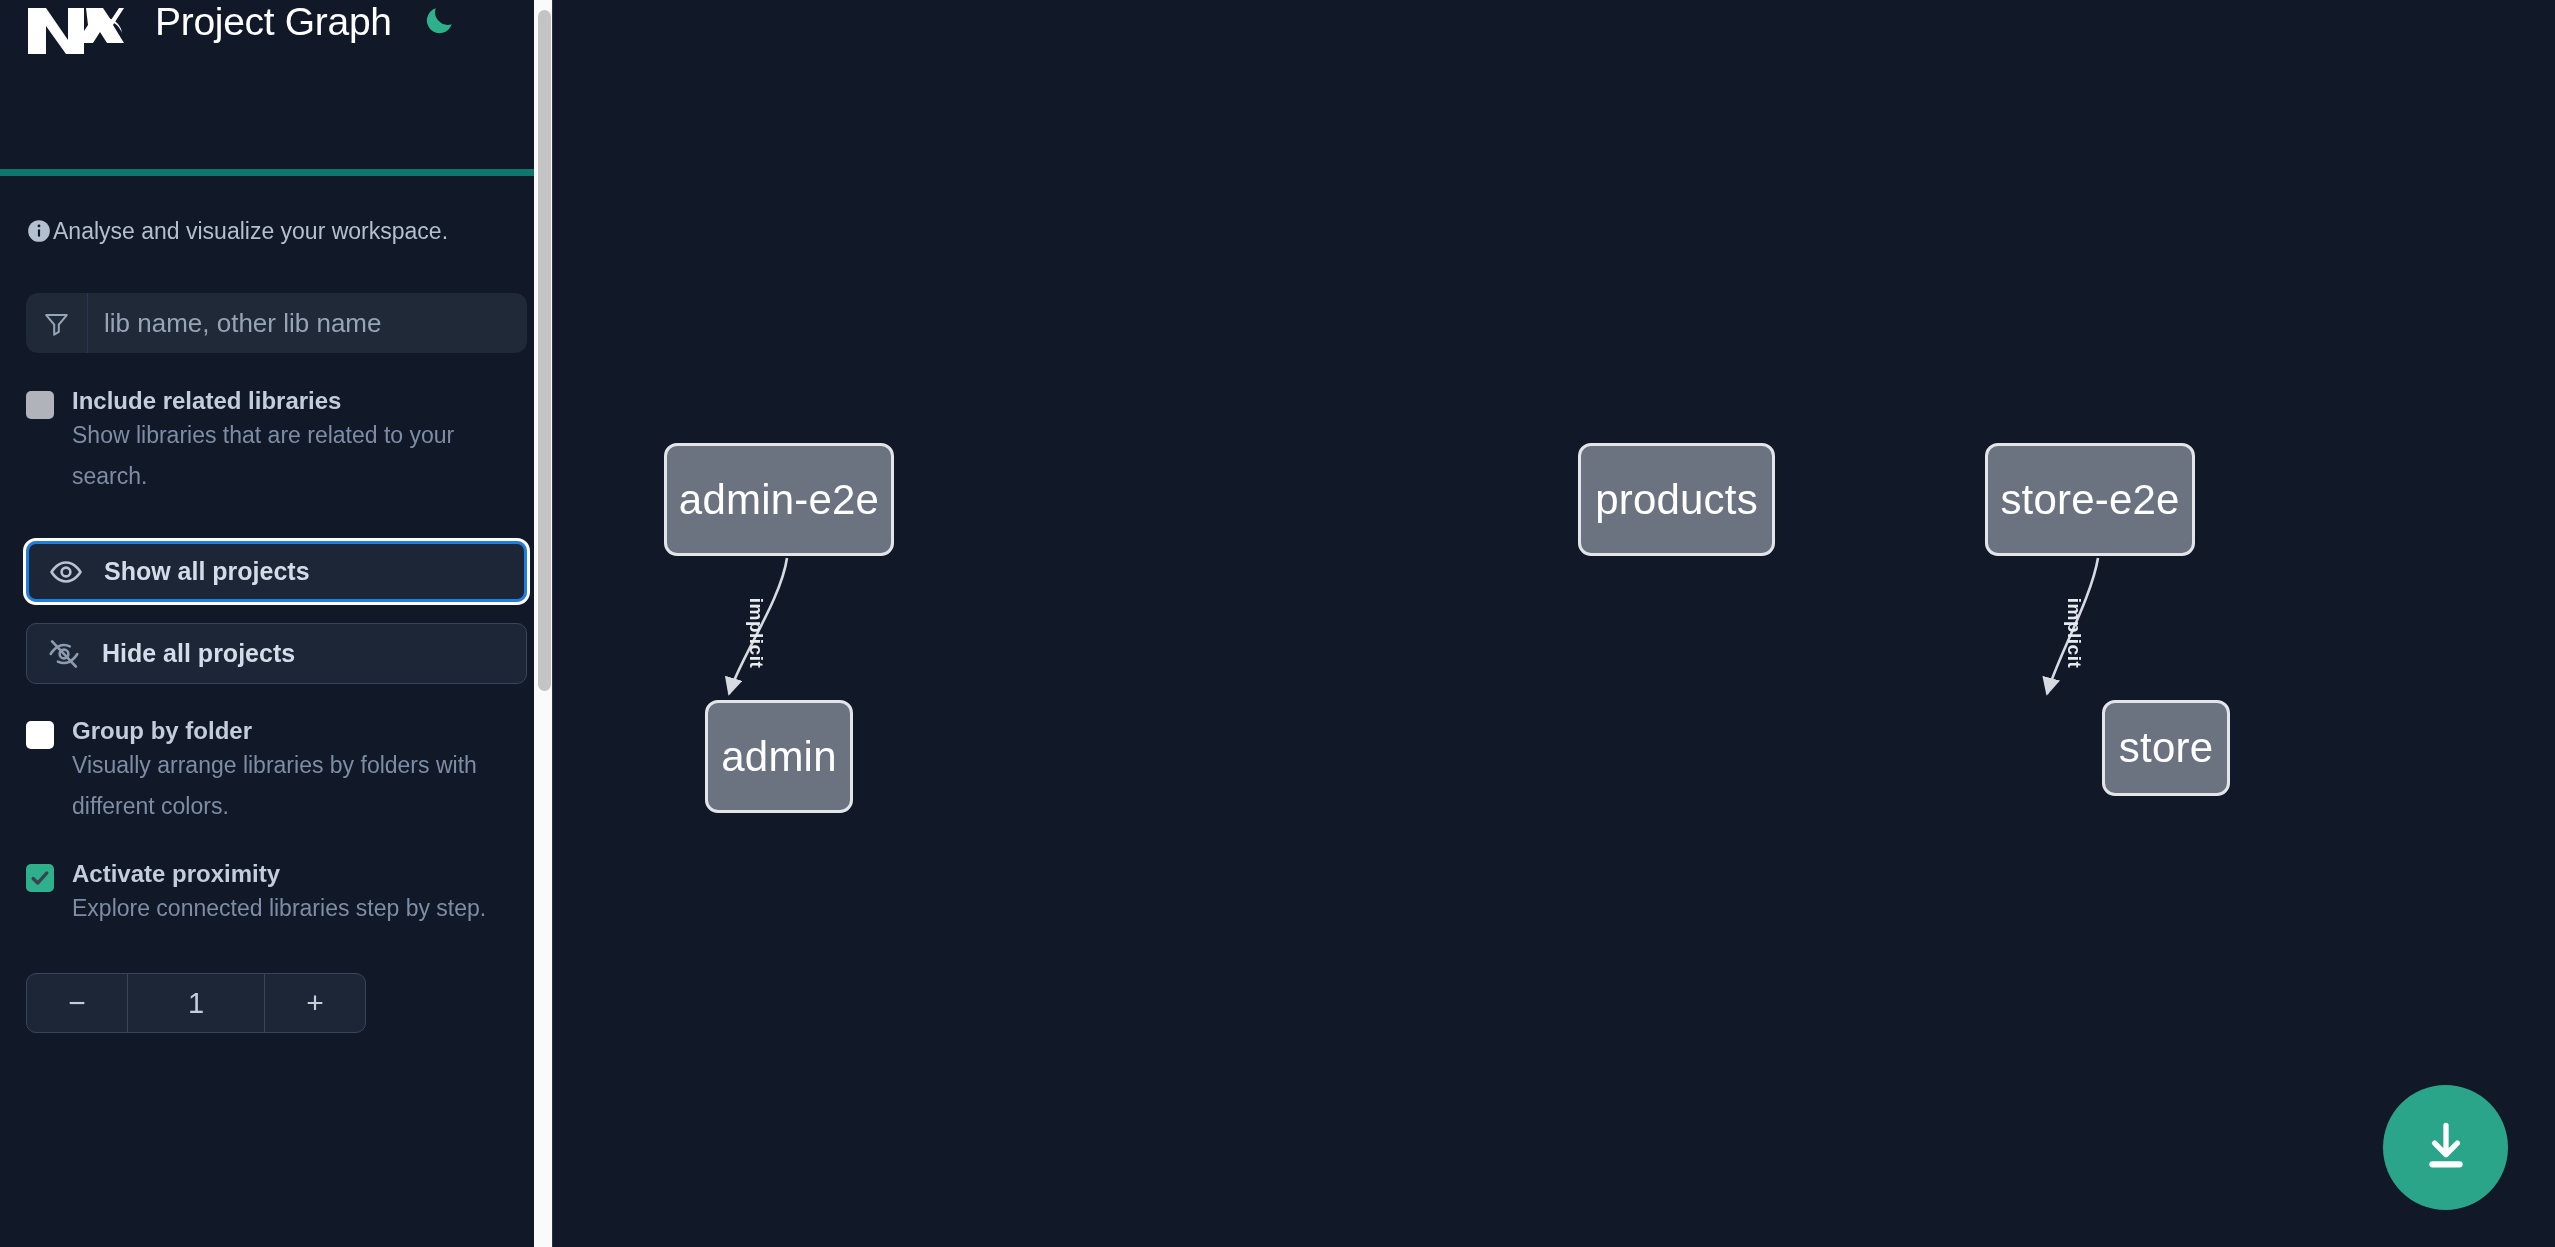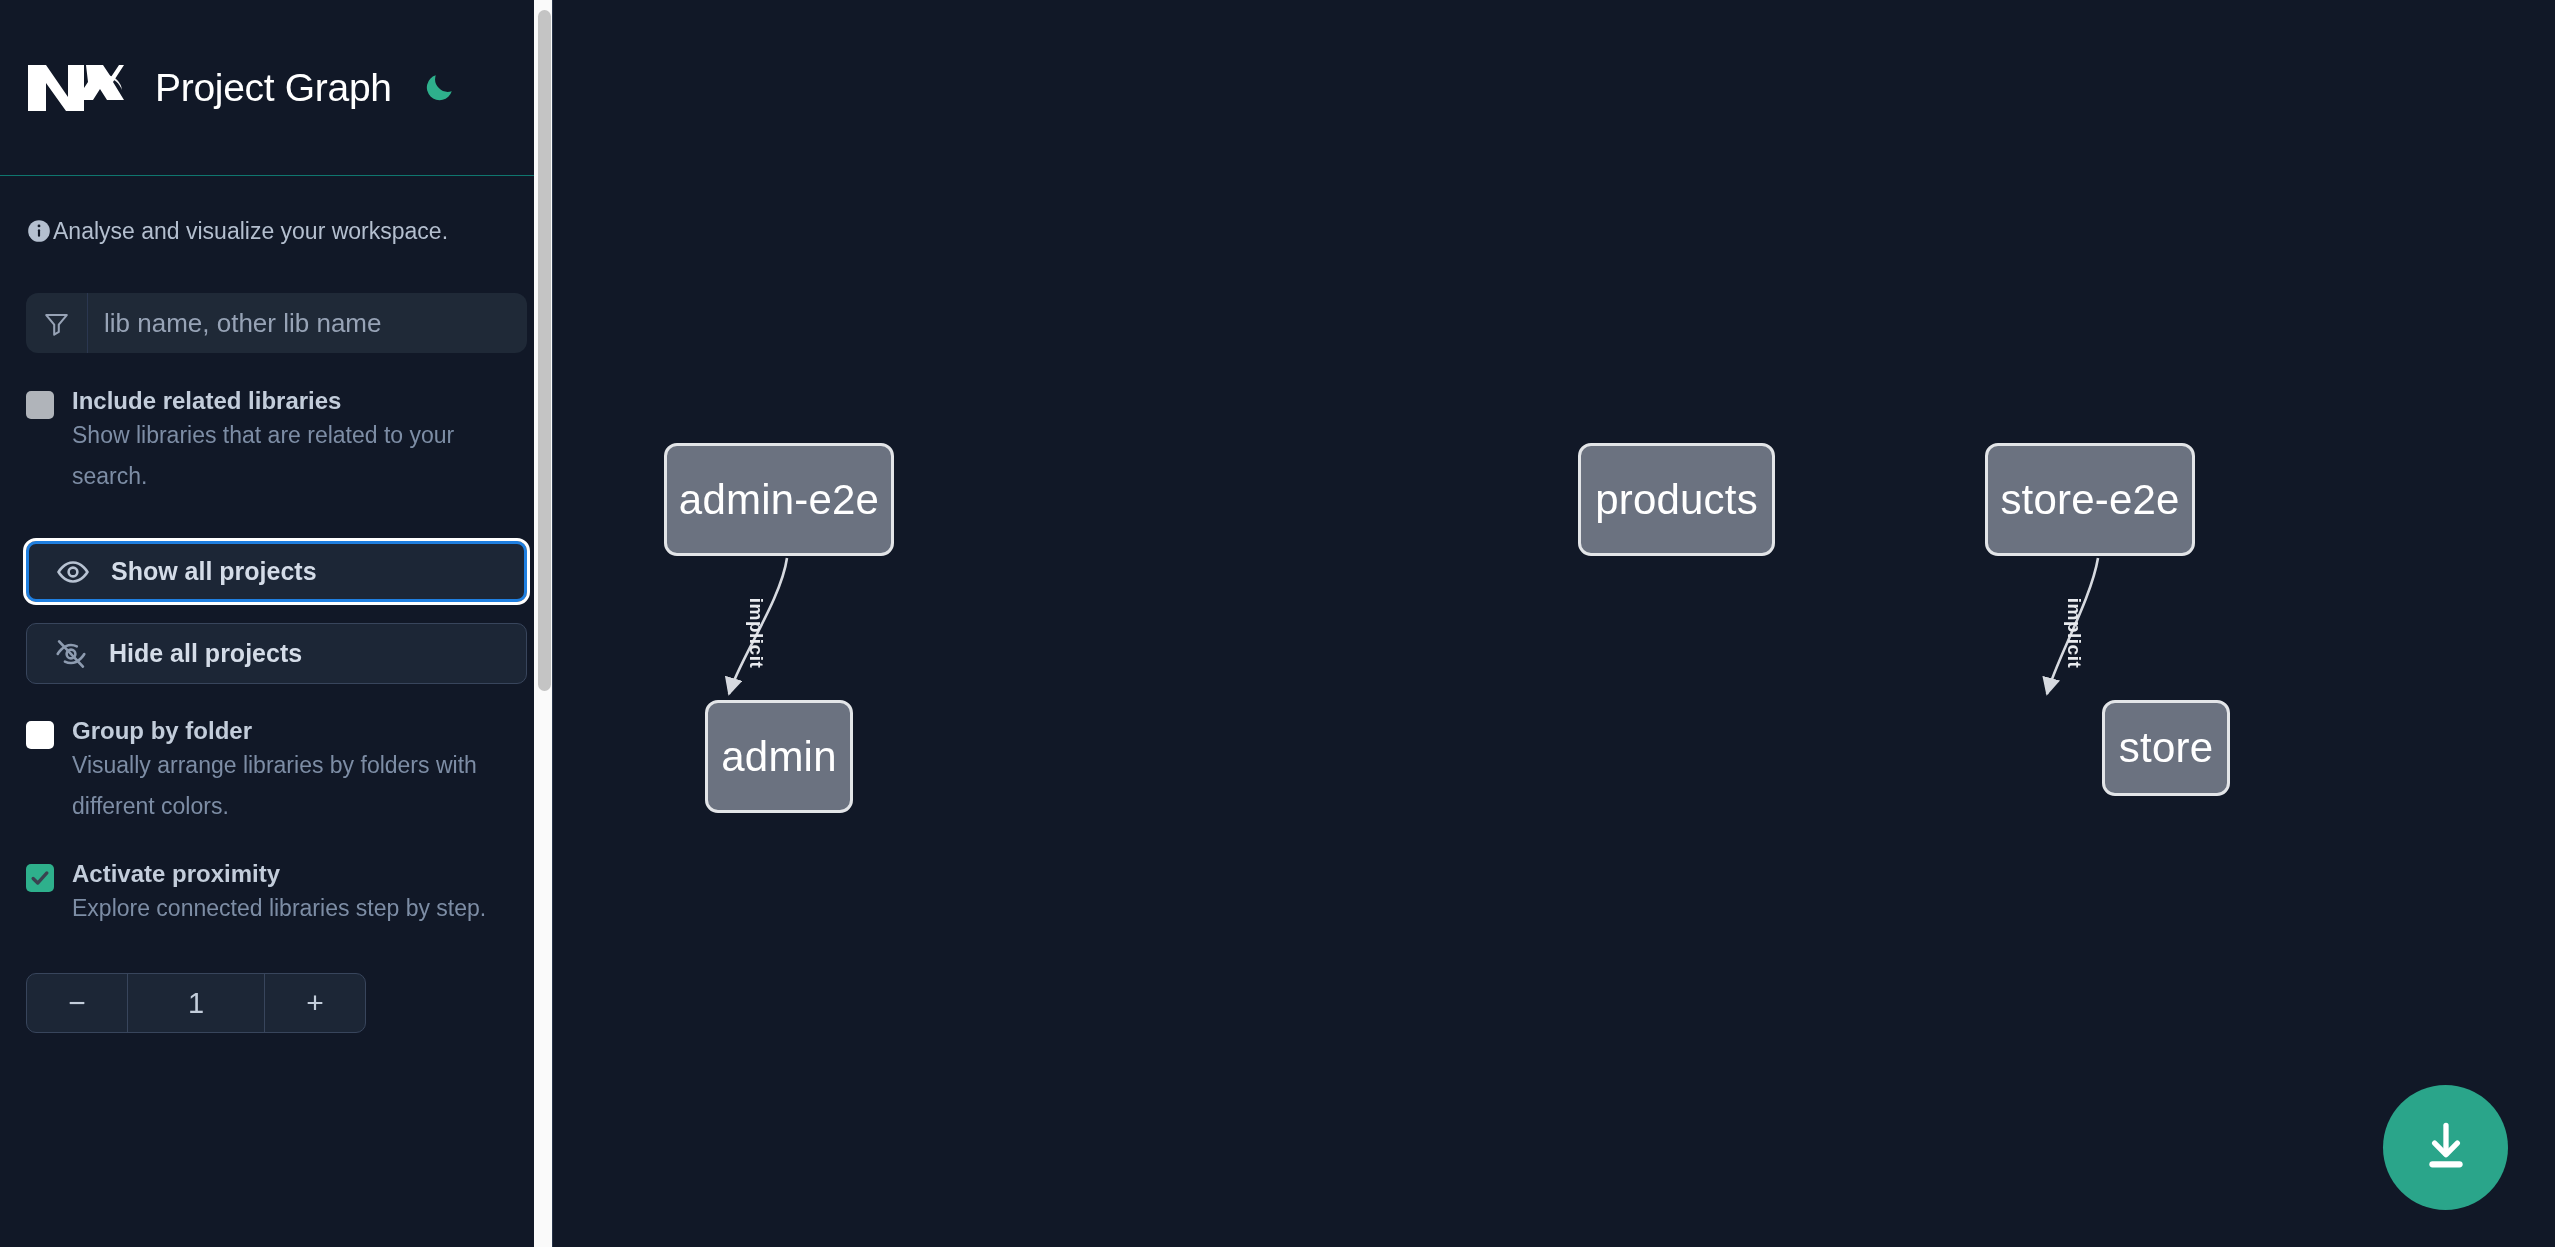--- a/index.html
+++ b/index.html
@@ -13,23 +13,23 @@
 
   
   #sidebar {
     position: relative;
     width: 553px; height: 1247px;
     background: #111827;
     flex: 0 0 553px;
   }
   #sidebar-header {
     height: 176px;
-    display: flex; align-items: center;
+    display: flex; align-items: flex-start;
     padding-left: 26px;
-    border-bottom: 1px solid #0f766e;
+    border-bottom: 7px solid #0f766e;
   }
   .nx-logo { width: 98px; height: 62px; flex: 0 0 auto; }
   #app-title {
     margin-left: 31px;
     color: #ffffff;
     font-size: 39px;
     font-weight: 400;
     letter-spacing: -0.3px;
     white-space: nowrap;
   }
@@ -99,21 +99,21 @@
   }
 
   
   #btn-show-wrap { margin-top: 44px; }
   .act-btn {
     width: 501px; height: 61px;
     background: #1c2636;
     border: 1px solid #38455c;
     border-radius: 10px;
     display: flex; align-items: center;
-    padding-left: 27px;
+    padding-left: 20px;
     cursor: pointer;
   }
   .act-btn.focused {
     border: 3px solid #1f7fe0;
     outline: 3px solid #ffffff;
     outline-offset: 0px;
   }
   .act-btn .btn-ico { flex: 0 0 auto; width: 34px; height: 34px; }
   .act-btn .btn-label {
     margin-left: 21px; color: #d4dce8;

